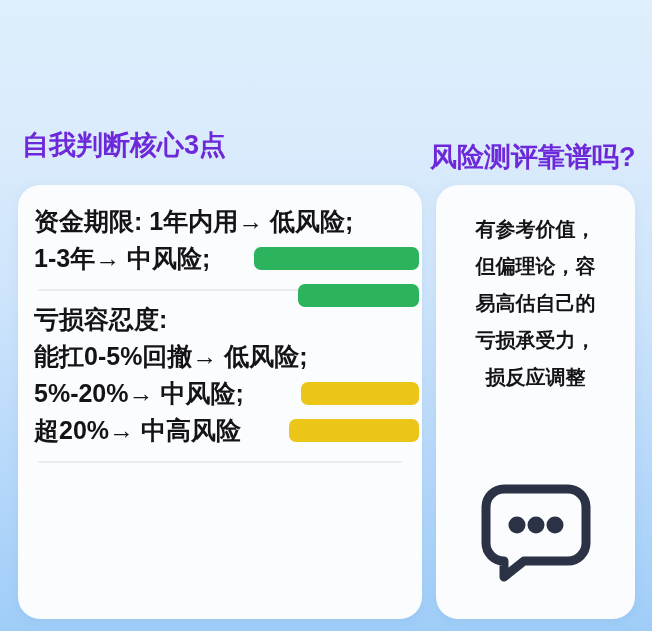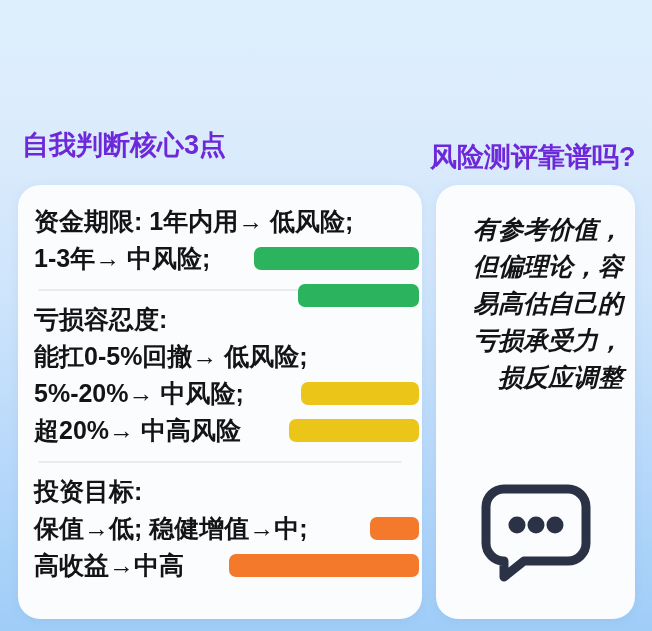--- a/index.html
+++ b/index.html
@@ -96,27 +96,26 @@
   .bar {
     position: absolute;
     height: 23px;
     border-radius: 7px;
     top: 7px;
     z-index: 1;
   }
 
   
   .rc-text {
-    font-size: 25px;
+    font-size: 20px;
     line-height: 37px;
     font-weight: 700;
     color: #141417;
-    text-align: right;
+    text-align: center;
     letter-spacing: 0px;
-    font-style: italic;
   }
   .bubble-wrap {
     position: absolute;
     left: 0;
     right: 0;
     bottom: 34px;
     display: flex;
     justify-content: center;
   }
 </style>
@@ -137,25 +136,20 @@
           <div class="line"><span class="bar" style="background: rgb(43, 179, 93); left: 264px; width: 121px;"></span></div>
         </div>
         <div class="divider"></div>
         <div class="block">
           <div class="line"><span class="txt">亏损容忍度:</span></div>
           <div class="line"><span class="txt">能扛0-5%回撤→ 低风险;</span></div>
           <div class="line"><span class="txt">5%-20%→ 中风险;</span><span class="bar" style="background: rgb(235, 197, 24); left: 267px; width: 118px;"></span></div>
           <div class="line"><span class="txt">超20%→ 中高风险</span><span class="bar" style="background: rgb(235, 197, 24); left: 255px; width: 130px;"></span></div>
         </div>
         <div class="divider"></div>
-        <div class="block">
-          <div class="line"><span class="txt">投资目标:</span></div>
-          <div class="line"><span class="txt">保值→低; 稳健增值→中;</span><span class="bar" style="background: rgb(245, 121, 42); left: 336px; width: 49px;"></span></div>
-          <div class="line"><span class="txt">高收益→中高</span><span class="bar" style="background: rgb(245, 121, 42); left: 195px; width: 190px;"></span></div>
-        </div>
       </div>
   </div>
 
   <div class="card card-right">
     <div class="rc-text" id="right-text">
         <div>有参考价值，</div>
         <div>但偏理论，容</div>
         <div>易高估自己的</div>
         <div>亏损承受力，</div>
         <div>损反应调整</div>

